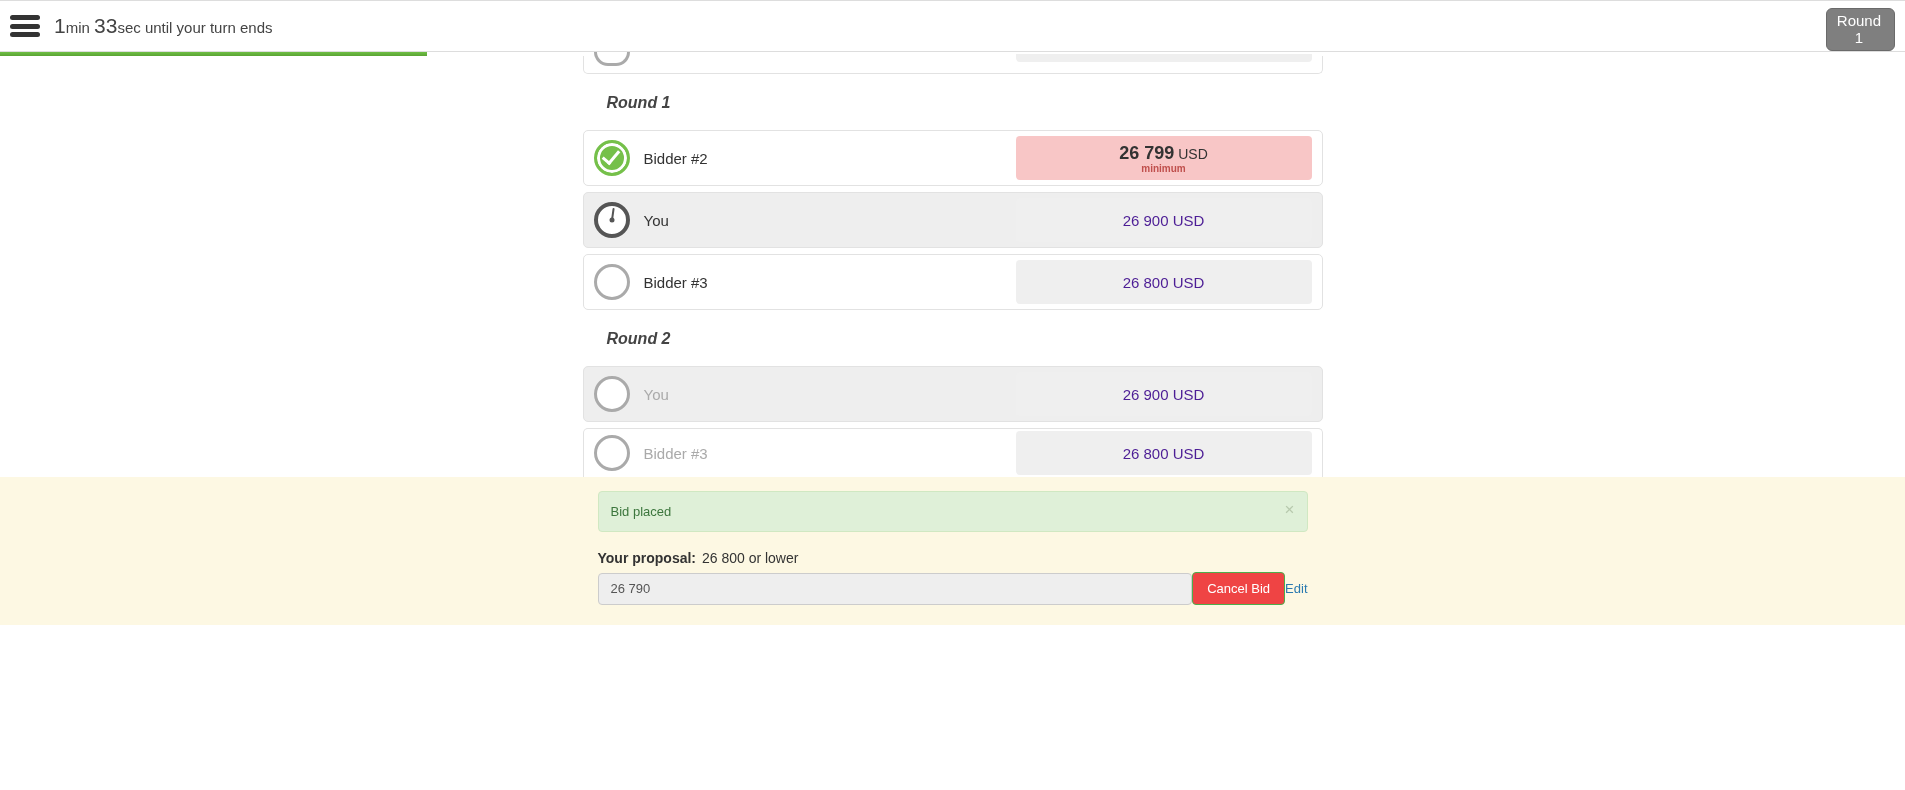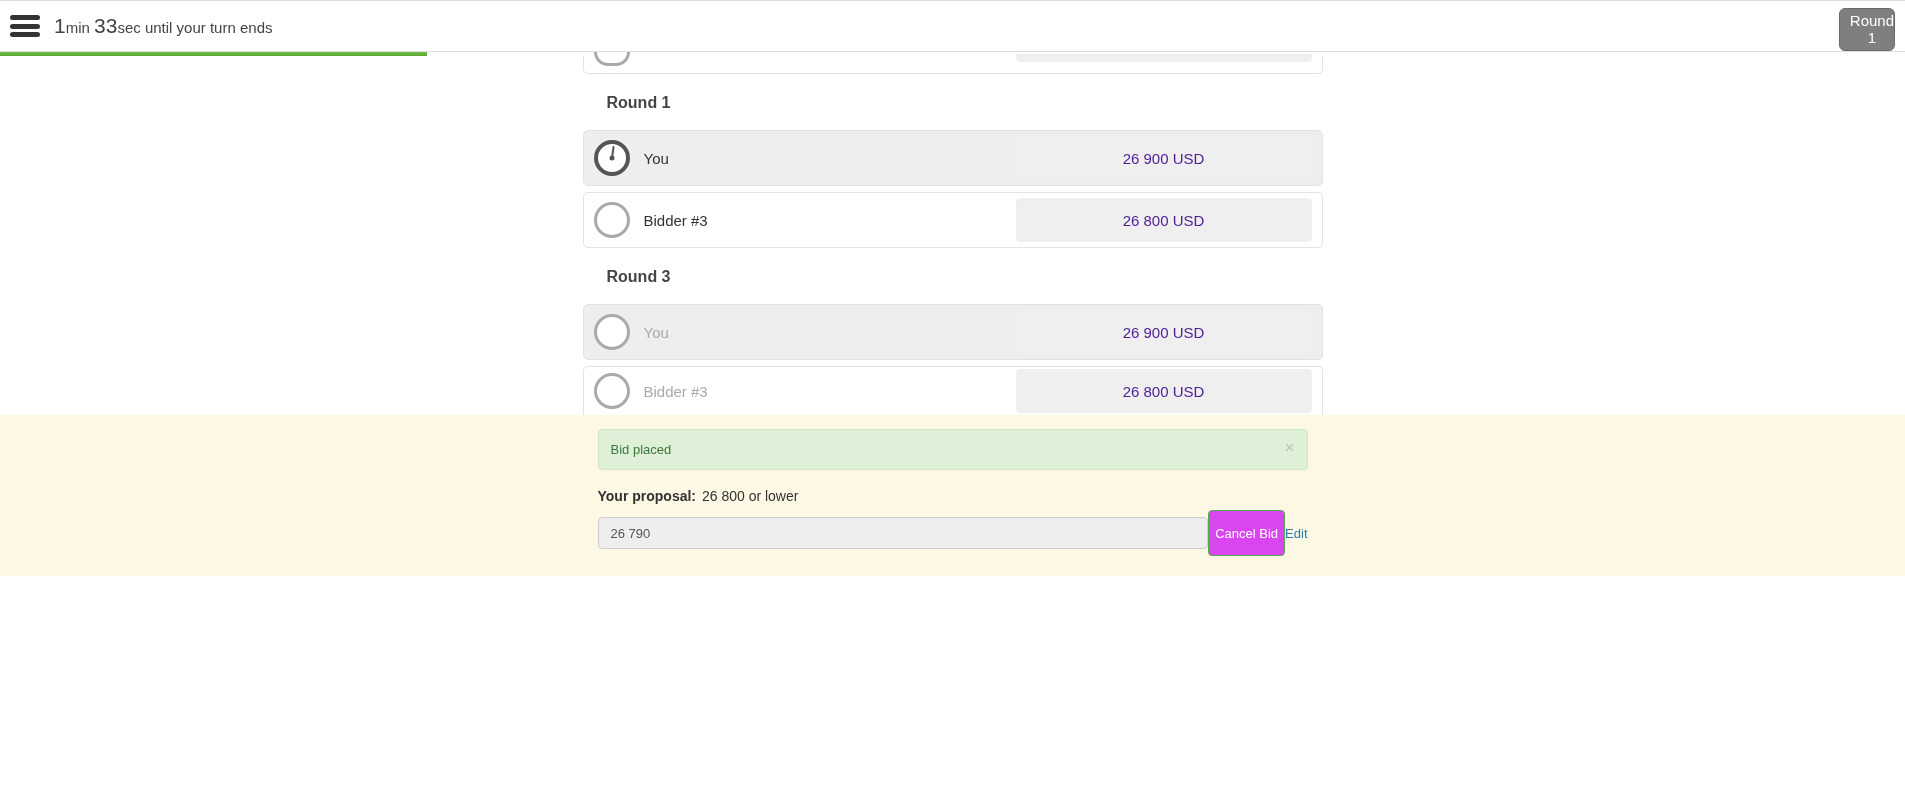--- a/index.html
+++ b/index.html
@@ -7,21 +7,21 @@
   .header{
     height:52px;border-top:1px solid #ddd;border-bottom:1px solid #ddd;
     display:flex;align-items:center;padding:0 10px;position:relative;
   }
   .hamburger{width:30px;height:22px;display:flex;flex-direction:column;justify-content:space-between;cursor:pointer;margin-right:14px;}
   .hamburger span{display:block;height:5px;background:#333;border-radius:3px;}
   .timer{color:#444;font-size:15px;}
   .timer .big{font-size:21px;}
   .badge{
     position:absolute;right:10px;top:7px;background:#7f7f7f;color:#fff;
-    border:1px solid #6a6a6a;border-radius:6px;padding:3px 0 3px 10px;
+    border:1px solid #6a6a6a;border-radius:6px;padding:3px 13px 3px 10px;
     text-align:center;line-height:1.15;font-size:15px;
   }
   .progress-track{height:4px;background:transparent;width:100%;}
   .progress-fill{height:4px;background:linear-gradient(#6fbf44,#5aa334);}
   .scrollarea{width:1905px;}
   .content{width:740px;margin:0 auto;}
   .card{
     border:1px solid #e2e2e2;border-radius:5px;height:56px;
     margin-bottom:6px;display:flex;align-items:center;
     padding:0 10px;background:#fff;
@@ -37,21 +37,21 @@
   .bidder-name.faded{color:#aaa;}
   .amount-box{
     margin-left:auto;width:296px;height:44px;background:#efefef;border-radius:4px;
     display:flex;flex-direction:column;align-items:center;justify-content:center;
     color:#4c1d95;font-size:15px;
   }
   .amount-box.red{background:#f8c6c6;color:#333;}
   .minline{font-size:10px;font-weight:bold;color:#c0504d;margin-top:-1px;}
   .bold-amt{font-weight:bold;font-size:18px;}
   .cur{font-size:14px;font-weight:normal;}
-  .round-heading{font-weight:bold;font-size:16px;color:#444;padding:14px 0 18px 24px;}
+  .round-heading{font-weight:bold;font-size:16px;color:#444;padding:14px 0 18px 24px;font-style:italic;}
   .partial-card{
     border:1px solid #e2e2e2;border-bottom:none;border-top-left-radius:5px;border-top-right-radius:5px;
     height:49px;display:flex;align-items:center;padding:0 10px;background:#fff;overflow:hidden;
   }
   .partial-top{
     border:1px solid #e2e2e2;border-top:none;border-bottom-left-radius:5px;border-bottom-right-radius:5px;
     height:18px;padding:0 10px;display:flex;align-items:flex-start;background:#fff;margin-bottom:6px;
   }
   .partial-top .circle-frag{width:36px;height:14px;border:3px solid #aaa;border-top:none;border-radius:0 0 36px 36px;margin-right:14px;flex:0 0 36px;margin-top:-4px;}
   .partial-top .amt-frag{margin-left:auto;width:296px;height:8px;background:#efefef;border-radius:0 0 4px 4px;margin-top:-2px;}
@@ -65,22 +65,22 @@
   }
   .alert-close{position:absolute;right:12px;top:9px;color:#b7c9ad;font-size:17px;cursor:pointer;line-height:1;}
   .proposal-line{font-size:14px;color:#333;margin-bottom:6px;}
   .proposal-line b{font-weight:bold;}
   .input-row{display:flex;align-items:center;gap:0;}
   .bid-input{
     flex:1;height:32px;border:1px solid #ccc;border-radius:4px;background:#eeeeee;
     padding:0 12px;font-size:13px;color:#555;display:flex;align-items:center;cursor:not-allowed;
   }
   .cancel-btn{
-    height:46px;background:#d946ef;border:1px solid #4cae4c;color:#fff;border-radius:4px;
-    padding:0 6px;font-size:13px;cursor:pointer;
+    height:33px;background:#ef4444;border:1px solid #4cae4c;color:#fff;border-radius:4px;
+    padding:0 14px;font-size:13px;cursor:pointer;
   }
   .edit-link{color:#2a7ab0;font-size:13px;cursor:pointer;}
 </style>
 </head>
 <body>
 
 <div class="header">
   <div class="hamburger">
     <span></span>
       <span></span>
@@ -101,34 +101,44 @@
 <div class="scrollarea">
   <div class="content">
 
     <div class="partial-top">
       <div class="circle-frag"></div>
       <div class="amt-frag"></div>
     </div>
 
     <div id="rounds-container">
         <div class="round-heading">Round 1</div>
+        <div class="card">
+          <div class="circle green">
+            <div class="tick"></div>
+          </div>
+          <div class="bidder-name">Bidder #2</div>
+          <div class="amount-box red">
+            <div><span class="bold-amt">26 799</span><span class="cur"> USD</span></div>
+            <div class="minline">minimum</div>
+          </div>
+        </div>
         <div class="card gray">
           <div class="circle thick">
             <div class="hand"></div>
             <div class="dot"></div>
           </div>
           <div class="bidder-name">You</div>
           <div class="amount-box">26 900 USD</div>
         </div>
         <div class="card">
           <div class="circle"></div>
           <div class="bidder-name">Bidder #3</div>
           <div class="amount-box">26 800 USD</div>
         </div>
-        <div class="round-heading">Round 3</div>
+        <div class="round-heading">Round 2</div>
         <div class="card gray">
           <div class="circle"></div>
           <div class="bidder-name faded">You</div>
           <div class="amount-box">26 900 USD</div>
         </div>
         <div class="partial-card">
           <div class="circle"></div>
           <div class="bidder-name faded">Bidder #3</div>
           <div class="amount-box">26 800 USD</div>
         </div>

